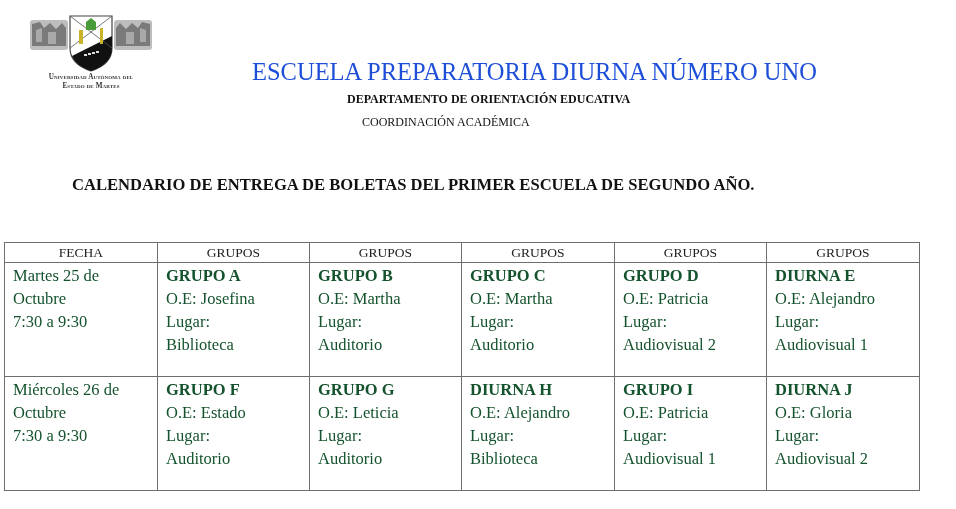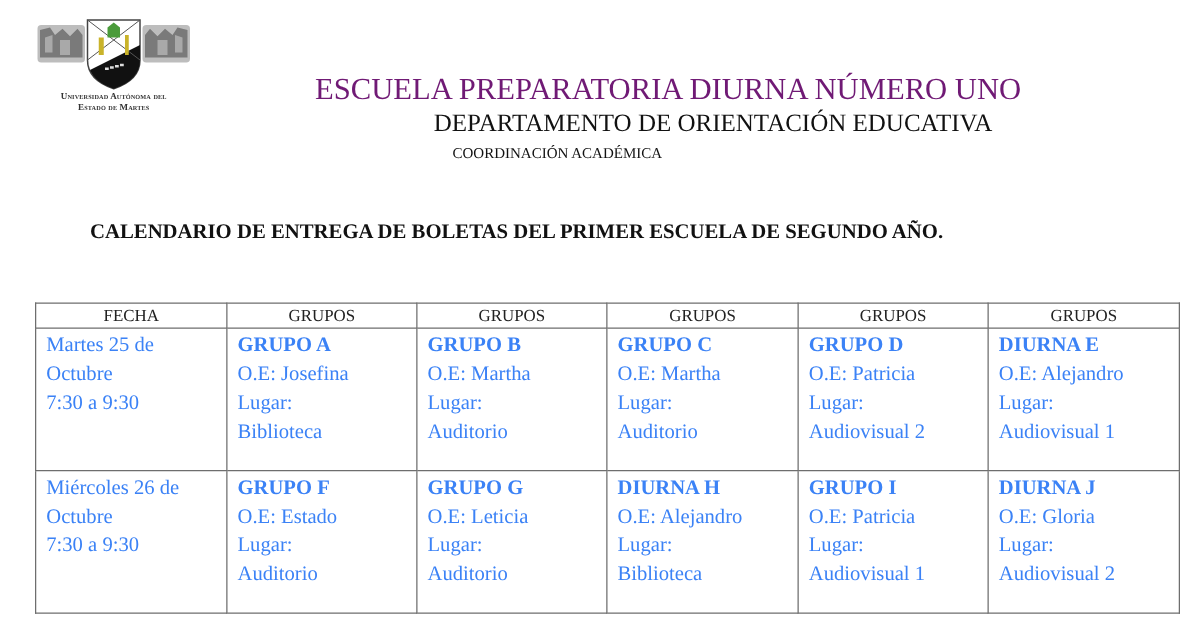--- a/index.html
+++ b/index.html
@@ -44,31 +44,32 @@
       font-variant: small-caps;
     }
     .header-title {
       position: absolute;
       left: 252px;
       top: 58px;
       width: 600px;
       font-family: "Liberation Serif", serif;
       font-size: 24.5px;
       line-height: 28px;
-      color: #701a75;
+      color: #1d4ed8;
       white-space: nowrap;
     }
     .header-sub1 {
       position: absolute;
       left: 347px;
       top: 89px;
       font-family: "Liberation Serif", serif;
-      font-size: 20px;
+      font-size: 12px;
       line-height: 20px;
       white-space: nowrap;
+      font-weight: bold;
     }
     .header-sub2 {
       position: absolute;
       left: 362px;
       top: 112px;
       font-family: "Liberation Serif", serif;
       font-size: 12px;
       line-height: 20px;
       white-space: nowrap;
     }
@@ -78,21 +79,21 @@
       top: 174px;
       width: 830px;
       font-family: "Liberation Serif", serif;
       font-weight: bold;
       font-size: 16.6px;
       line-height: 22px;
       white-space: nowrap;
     }
     table.schedule {
       position: absolute;
-      left: 28px;
+      left: 4px;
       top: 242px;
       width: 915px;
       border-collapse: collapse;
       table-layout: fixed;
       font-family: "Liberation Serif", serif;
     }
     table.schedule th, table.schedule td {
       border: 1.5px solid #6e6e6e;
       padding: 0;
       vertical-align: top;
@@ -103,21 +104,21 @@
       font-size: 13.5px;
       line-height: 19px;
       text-align: center;
       color: #222;
     }
     table.schedule td {
       height: 112px;
       font-size: 16.5px;
       line-height: 23px;
       padding: 1px 0 0 8px;
-      color: #3b82f6;
+      color: #14532d;
     }
     .cell-line { display: block; white-space: nowrap; }
     .group-name { font-weight: bold; }
   </style>
 </head>
 <body>
 
 <div class="logo">
   <svg class="logo-crest" viewBox="0 0 126 58">
 

